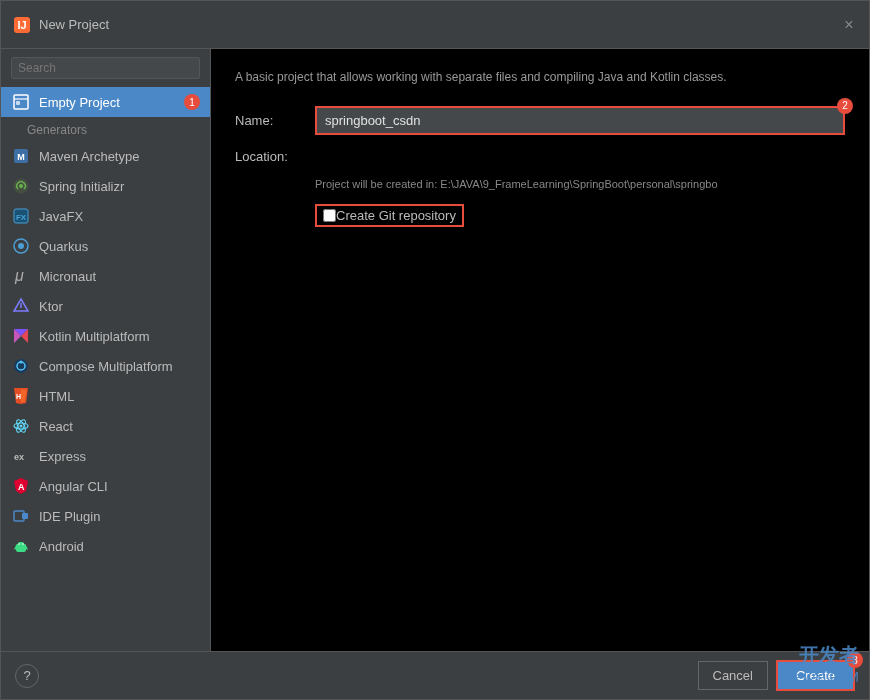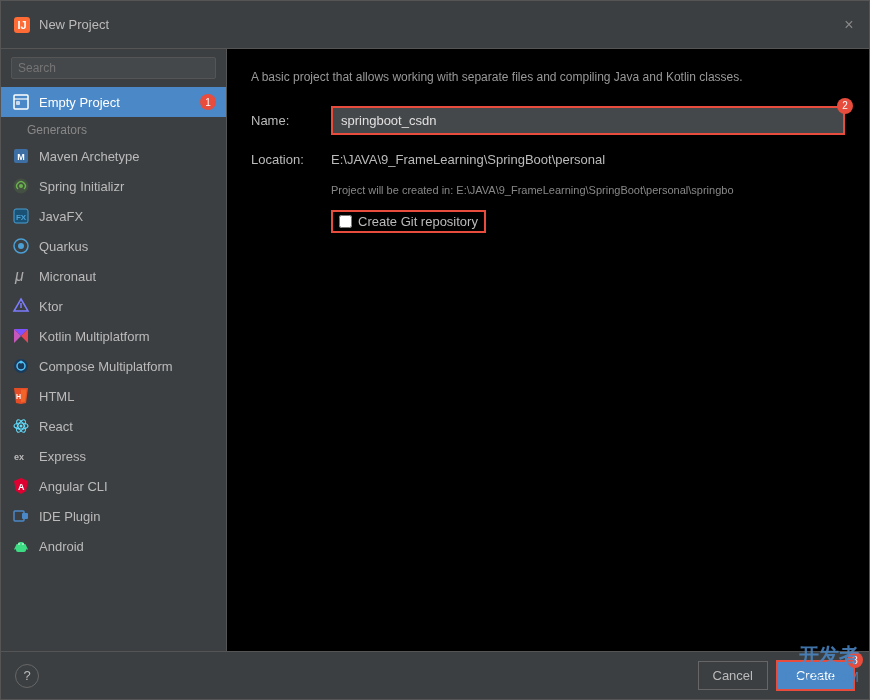--- a/index.html
+++ b/index.html
@@ -56,21 +56,21 @@
       color: #888;
       font-size: 16px;
     }
     .content {
       display: flex;
       flex: 1;
       overflow: hidden;
     }
     
     .sidebar {
-      width: 226px;
+      width: 210px;
       background: #3c3f41;
       border-right: 1px solid #555;
       display: flex;
       flex-direction: column;
       flex-shrink: 0;
       overflow-y: auto;
     }
     .sidebar-search {
       padding: 8px 10px;
     }
@@ -451,27 +451,26 @@
       <div class="form-row">
         <span class="form-label">Name:</span>
         <div style="position:relative; flex:1; display:flex; align-items:center;">
           <input type="text" class="form-input name-input-highlighted" value="springboot_csdn" style="flex: 1 1 0%; border: 2px solid rgb(231, 76, 60);">
           <div class="badge-circle" style="position:absolute; top:-8px; right:-8px;">2</div>
         </div>
       </div>
 
       <div class="form-row">
         <span class="form-label">Location:</span>
-        <span class="location-text">E:\JAVA\9_FrameLearning\SpringBoot\personal</span>
       </div>
 
       <div class="project-path-text">Project will be created in: E:\JAVA\9_FrameLearning\SpringBoot\personal\springbo</div>
 
       <div class="checkbox-row">
-        <div style="border: 2px solid #e74c3c; padding: 2px 6px; display:flex; align-items:center; gap:6px;">
+        <div style="border: 2px solid #e74c3c; padding: 2px 6px; display:flex; align-items:center; ">
           <input type="checkbox" style="cursor: pointer;">
           <span class="checkbox-label">Create Git repository</span>
         </div>
       </div>
     </div>
   </div>
 
   <div class="bottom-bar">
     <button class="help-btn">?</button>
     <div class="bottom-actions">

